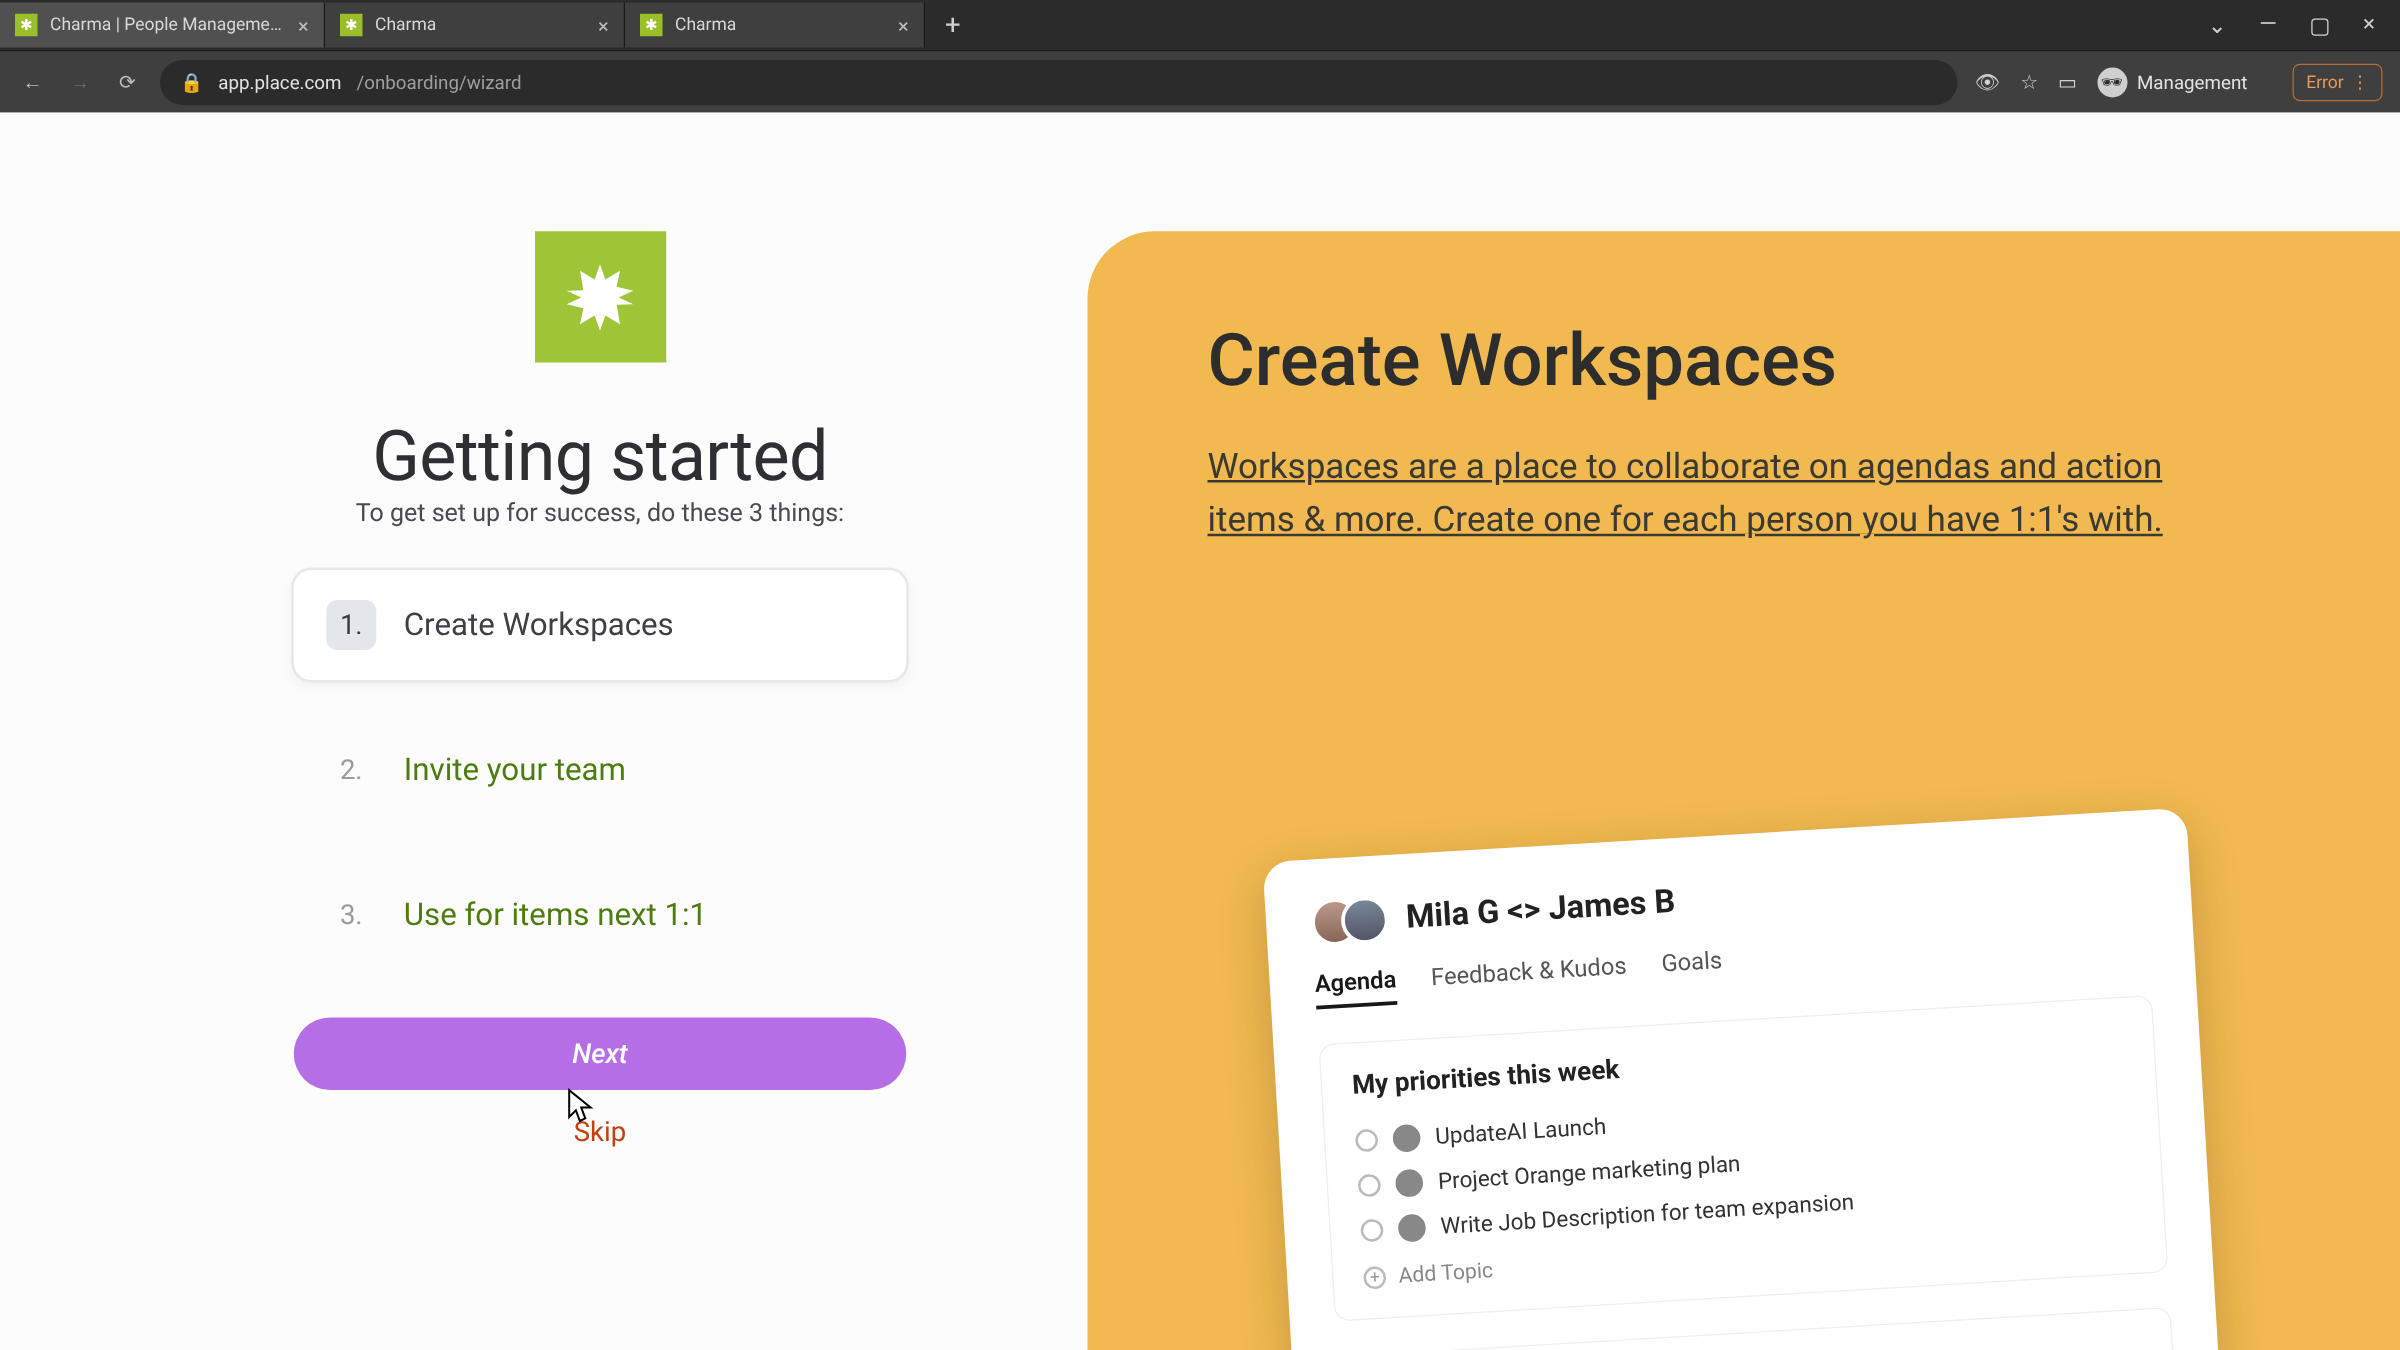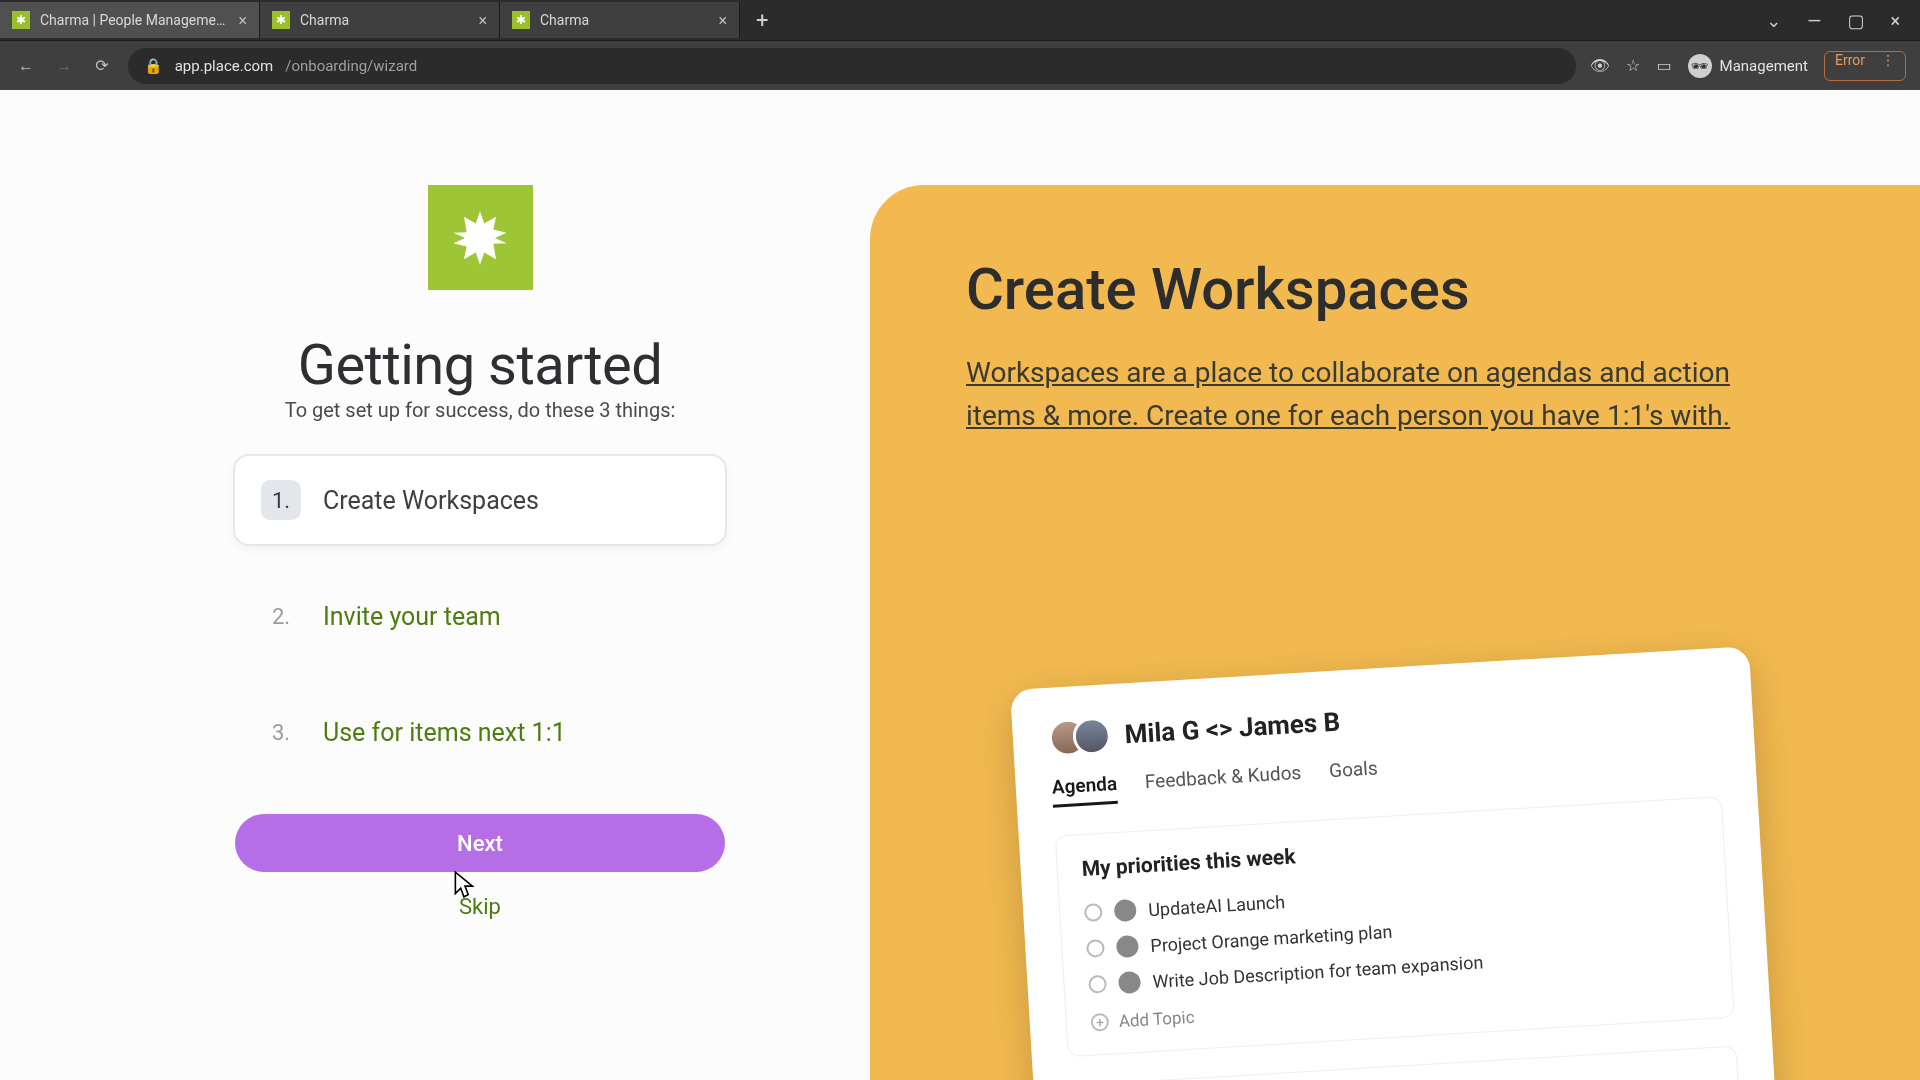--- a/index.html
+++ b/index.html
@@ -19,43 +19,43 @@
   .window-controls span { cursor:pointer; font-size:18px; }
 
   .addr-bar { display:flex; align-items:center; height:50px; background:#3f3f3f; padding:0 14px; gap:14px; border-top:1px solid #1a1a1a;}
   .nav-btn { width:24px; height:24px; display:flex; align-items:center; justify-content:center; color:#bdbdbd; cursor:pointer;}
   .nav-btn.disabled{ color:#6a6a6a; }
   .url-box { flex:1; background:#2b2b2b; border-radius:22px; height:36px; display:flex; align-items:center; padding:0 16px; color:#e2e2e2; font-size:15px; gap:12px;}
   .url-path { color:#9e9e9e; }
   .right-icons { display:flex; align-items:center; gap:16px; color:#cfcfcf; }
   .incog-badge { display:flex; align-items:center; gap:8px; color:#e2e2e2; font-size:15px; }
   .incog-circle{ width:24px; height:24px; border-radius:50%; background:#cfcfcf; display:flex; align-items:center; justify-content:center; color:#2b2b2b; font-size:14px;}
-  .error-pill{ border:1px solid #b66d3c; color:#e89a5a; border-radius:6px; height:30px; padding:0 10px; display:flex; align-items:flex-start; gap:16px; font-size:14px;}
+  .error-pill{ border:1px solid #b66d3c; color:#e89a5a; border-radius:6px; height:30px; padding:0 10px; display:flex; align-items:center; gap:6px; font-size:14px;margin-left:20px;}
 
   
   .page { position:relative; width:100%; height:calc(1080px - 90px); background:#fcfcfc; }
 
   .left-col { position:absolute; left:235px; top:95px; width:490px; display:flex; flex-direction:column; align-items:center; }
   .logo { width:105px; height:105px; background:#9ec535; display:flex; align-items:center; justify-content:center; }
   .logo svg { width:64px; height:64px; fill:#fff; }
   .h1 { margin-top:42px; font-size:56px; font-weight:400; color:#2f2f33; letter-spacing:-0.5px;}
   .sub { font-size:20px; color:#4a4a4f; }
 
   .steps { margin-top:34px; width:100%; display:flex; flex-direction:column; gap:28px; }
   .step { background:#fff; border:none; border-radius:14px; height:88px; display:flex; align-items:center; padding:0 26px; gap:22px; }
   .step.active { box-shadow: 0 0 0 2px #e7e7ea, 0 4px 12px rgba(0,0,0,0.06); }
   .step .num { width:40px; height:40px; border-radius:9px; display:flex; align-items:center; justify-content:center; font-size:22px; color:#3a3a3e;}
   .step.active .num { background:#e3e6ea; color:#3a3a3e; }
   .step:not(.active){ background:#fcfcfc; }
   .step:not(.active) .num{ color:#9a9aa0; }
   .step .label { font-size:25px; color:#3f3f44; }
   .step:not(.active) .label{ color:#4d7c0f; }
 
-  .next-btn { margin-top:38px; width:100%; height:58px; border:none; border-radius:30px; background:#b56ee6; color:#fff; font-size:22px; font-weight:500; cursor:pointer; }
-  .skip { margin-top:22px; font-size:22px; color:#4d7c0f; cursor:pointer; }
+  .next-btn { margin-top:38px; width:100%; height:58px; border:none; border-radius:30px; background:#b56ee6; color:#fff; font-size:22px; font-weight:500; cursor:pointer;font-style:italic; }
+  .skip { margin-top:22px; font-size:22px; color:#c2410c; cursor:pointer; }
 
   .right-panel { position:absolute; left:870px; top:95px; right:0; bottom:0; background:#f1b94f; border-top-left-radius:54px; padding:70px 80px 0 96px; overflow:hidden;}
   .right-panel h2 { font-size:58px; font-weight:500; color:#2d2d2d; }
   .right-panel p { margin-top:28px; font-size:28px; line-height:1.55; color:#3a3a33; max-width:820px;text-decoration:underline;}
 
   .mock-card { position:absolute; left:1010px; top:600px; width:740px; background:#fff; border-radius:22px; padding:32px 36px 40px; box-shadow:0 12px 40px rgba(0,0,0,0.18); transform: rotate(-3.4deg); transform-origin: top left;}
   .mock-header{ display:flex; align-items:center; gap:14px; }
   .av-stack{ display:flex; }
   .av{ width:38px; height:38px; border-radius:50%; border:3px solid #fff; background:#888; }
   .av:nth-child(1){ background:linear-gradient(#b98,#865); }

